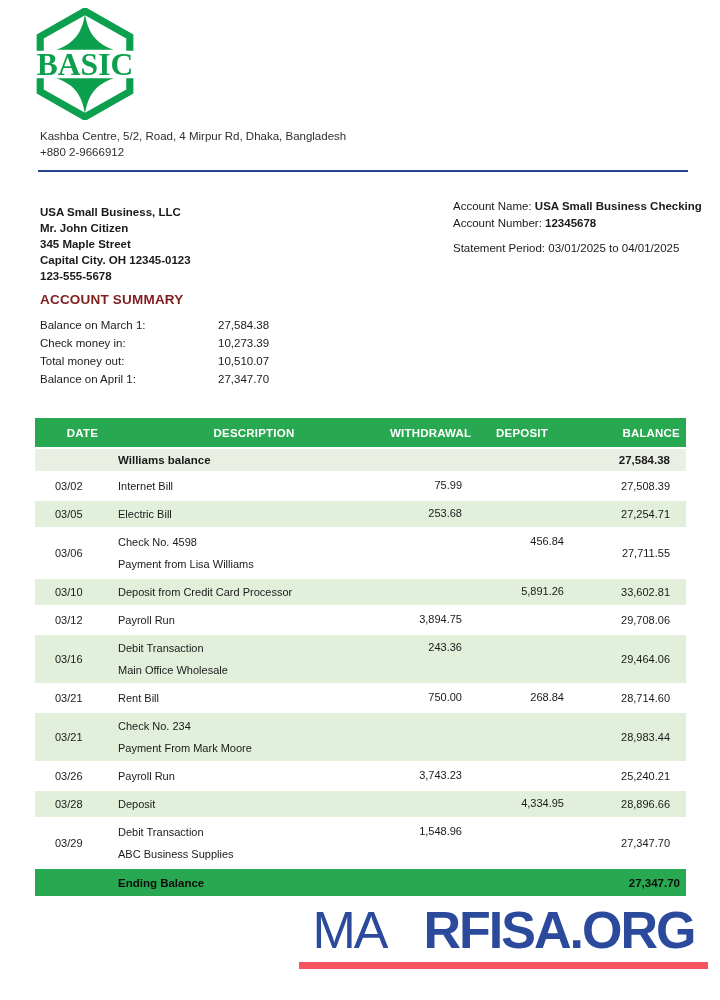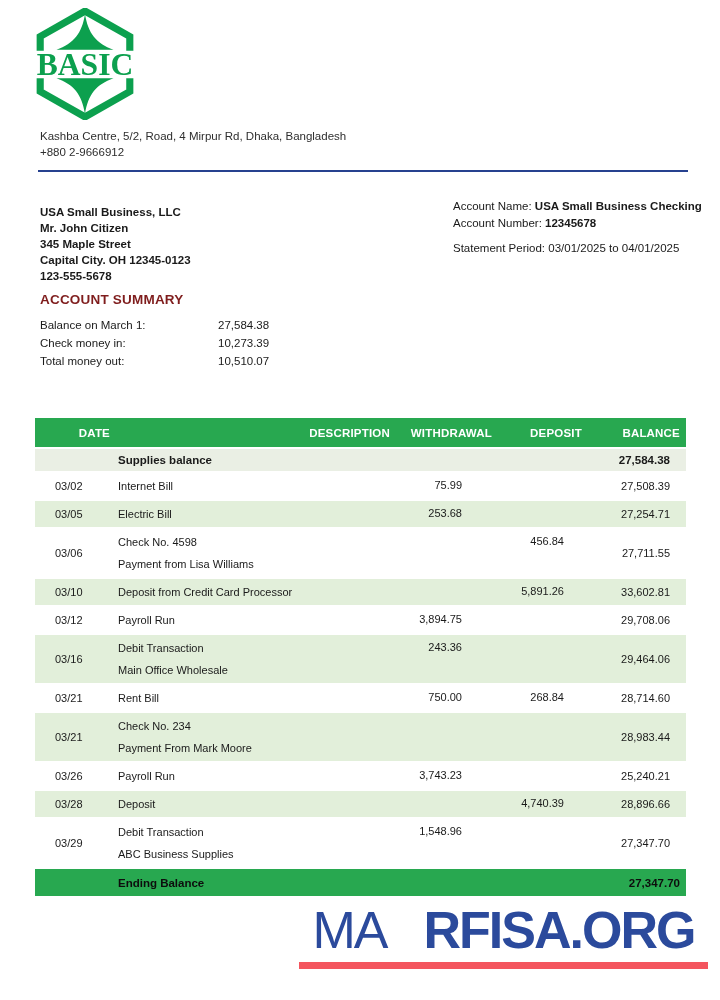--- a/index.html
+++ b/index.html
@@ -27,23 +27,23 @@
   .srow { display:flex; height:18px; align-items:center; }
   .slabel { width:178px; }
   .svalue { width:90px; }
 
   
   table.tx { position:absolute; left:35px; top:418px; width:651px; border-collapse:collapse; table-layout:fixed; font-size:11px; color:#1a1a1a; }
   .tx thead th {
     background:var(--green,#28a850); color:#fff; height:30px;
     font-size:11.5px; font-weight:bold; letter-spacing:0.2px;
   }
-  .tx th.h-date { text-align:right; padding-left:20px; }
-  .tx th.h-desc { text-align:right; padding-left:8px; }
-  .tx th.h-wd, .tx th.h-dep { text-align:right; padding-right:4px; }
+  .tx th.h-date { text-align:center; padding-left:20px; }
+  .tx th.h-desc { text-align:center; padding-left:8px; }
+  .tx th.h-wd, .tx th.h-dep { text-align:left; padding-right:4px; }
   .tx th.h-bal { text-align:right; padding-right:6px; }
 
   .tx tbody td { border-top:2px solid #fff; vertical-align:middle; }
   .tx td.date { padding:5px 0 5px 20px; }
   .tx td.desc { padding:5px 0 5px 8px; }
   .tx td.wd  { text-align:right; padding:6px 34px 5px 0; vertical-align:top; }
   .tx td.dep { text-align:right; padding:6px 22px 5px 0; vertical-align:top; }
   .tx td.bal { text-align:right; padding:5px 16px 5px 0; }
   .tx .line { line-height:16px; }
   .tx .note { line-height:16px; margin-top:6px; }
@@ -117,20 +117,24 @@
       <span class="slabel">Balance on March 1:</span>
       <span class="svalue">27,584.38</span>
     </div>
     <div class="srow">
       <span class="slabel">Check money in:</span>
       <span class="svalue">10,273.39</span>
     </div>
     <div class="srow">
       <span class="slabel">Total money out:</span>
       <span class="svalue">10,510.07</span>
+    </div>
+    <div class="srow">
+      <span class="slabel">Balance on April 1:</span>
+      <span class="svalue">27,347.70</span>
     </div>
   </div>
 
   <table class="tx">
     <colgroup>
       <col style="width:75px">
         <col style="width:280px">
         <col style="width:106px">
         <col style="width:90px">
         <col style="width:100px">
@@ -140,21 +144,21 @@
         <th class="h-date">DATE</th>
         <th class="h-desc">DESCRIPTION</th>
         <th class="h-wd">WITHDRAWAL</th>
         <th class="h-dep">DEPOSIT</th>
         <th class="h-bal">BALANCE</th>
       </tr>
     </thead>
     <tbody>
       <tr class="prev-row">
         <td class="date"></td>
-        <td class="desc">Supplies balance</td>
+        <td class="desc">Williams balance</td>
         <td class="wd"></td>
         <td class="dep"></td>
         <td class="bal">27,584.38</td>
       </tr>
       <tr>
     <td class="date">03/02</td>
     <td class="desc">
       <div class="line">Internet Bill</div>
 
     </td>
@@ -242,21 +246,21 @@
     <td class="dep"></td>
     <td class="bal">25,240.21</td>
   </tr>
         <tr class="stripe">
     <td class="date">03/28</td>
     <td class="desc">
       <div class="line">Deposit</div>
 
     </td>
     <td class="wd"></td>
-    <td class="dep">4,740.39</td>
+    <td class="dep">4,334.95</td>
     <td class="bal">28,896.66</td>
   </tr>
         <tr>
     <td class="date">03/29</td>
     <td class="desc">
       <div class="line">Debit Transaction</div>
       <div class="note">ABC Business Supplies</div>
     </td>
     <td class="wd">1,548.96</td>
     <td class="dep"></td>

